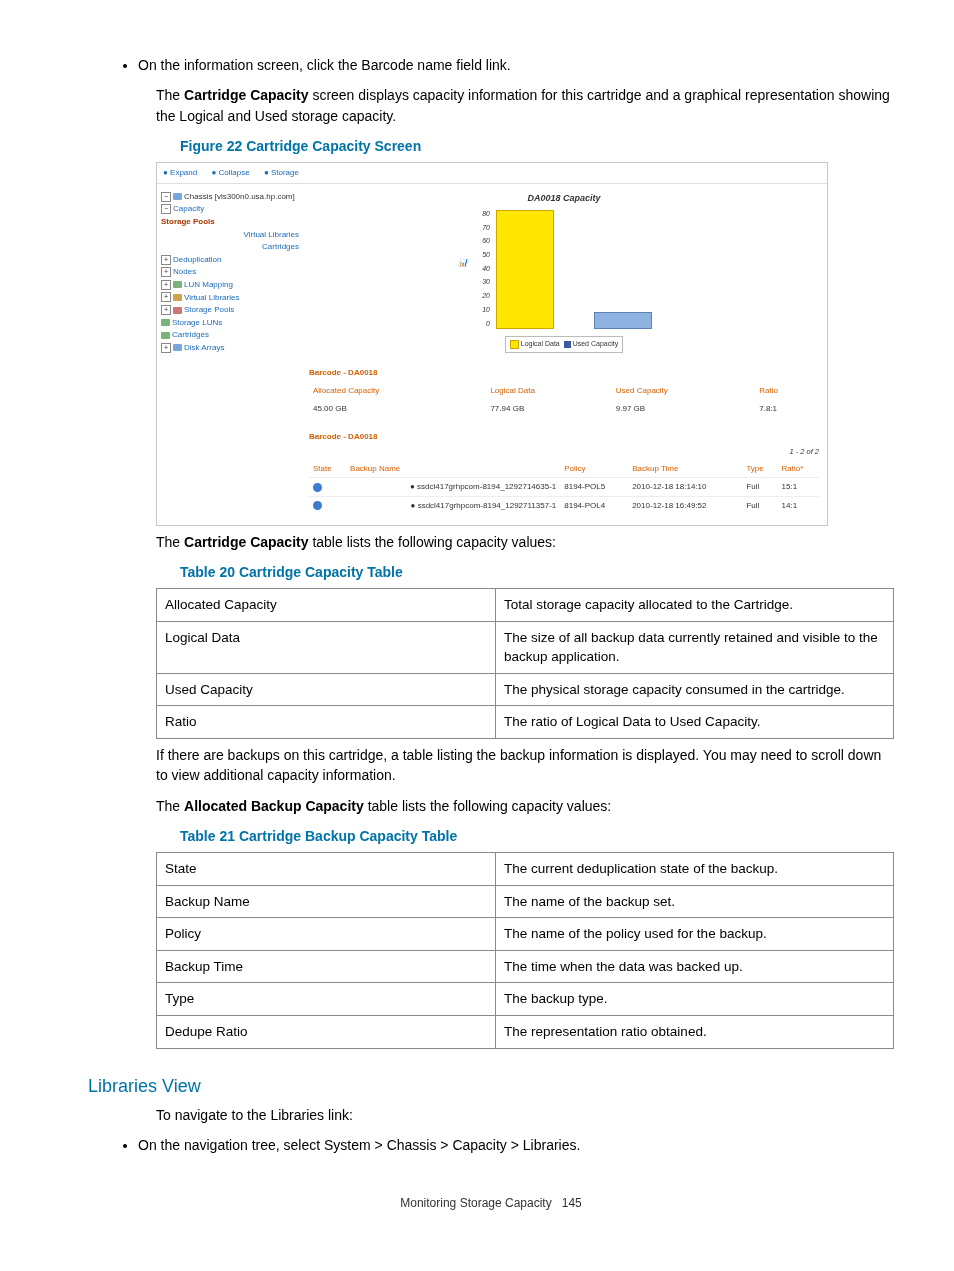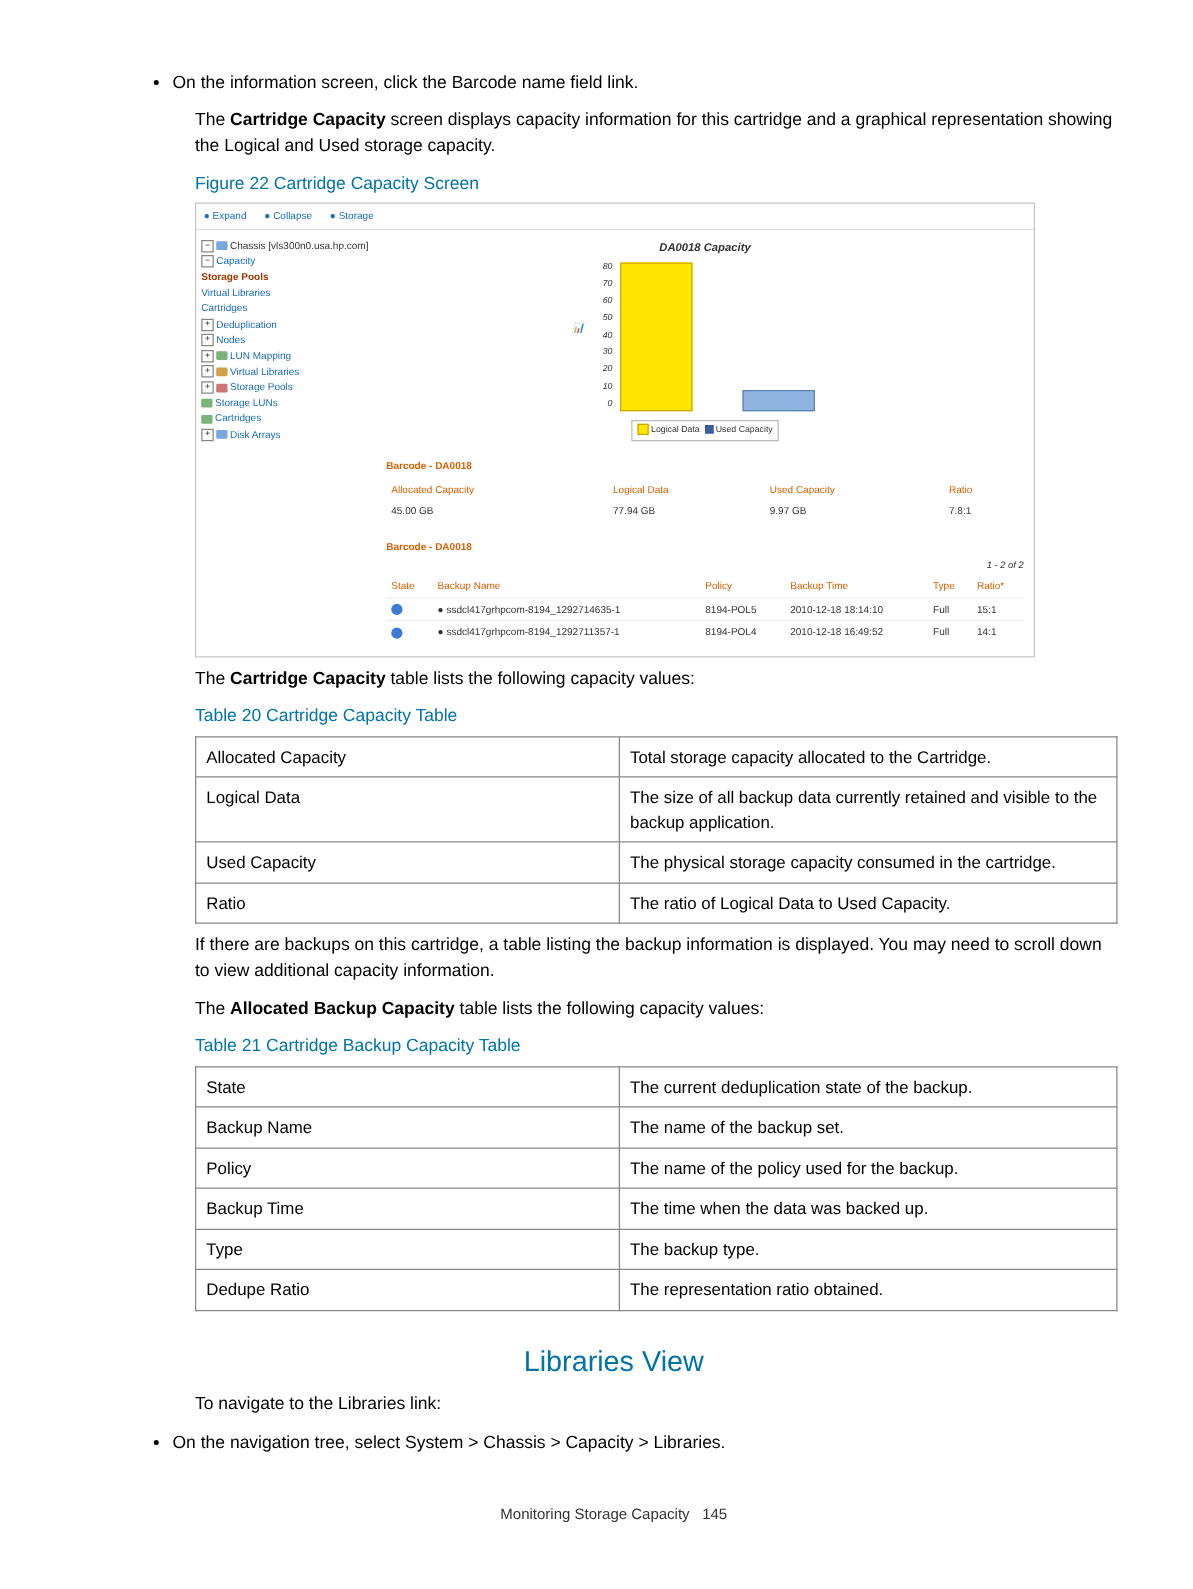--- a/index.html
+++ b/index.html
@@ -11,22 +11,22 @@
     padding: 55px 60px 40px 88px;
     width: 954px;
     box-sizing: border-box;
     background: #fff;
   }
   ul.bullets { margin: 0 0 10px 0; padding-left: 50px; }
   ul.bullets li { margin-bottom: 4px; }
   p { margin: 6px 0 10px 0; }
   .ml { margin-left: 68px; }
   b { font-weight: bold; }
-  .caption { color: #0073a8; font-weight: normal; margin: 10px 0 6px 68px; font-size: 14px; }
-  .h2 { color: #0073a8; font-size: 23px; margin: 24px 0 6px 0; font-weight: normal; text-align: center; }
+  .caption { color: #0073a8; font-weight: bold; margin: 10px 0 6px 92px; font-size: 14px; }
+  .h2 { color: #0073a8; font-size: 18px; margin: 24px 0 6px 0; font-weight: normal; }
   .footer { text-align: center; font-size: 12px; margin-top: 40px; color: #333; }
 
   
   table.def { border-collapse: collapse; width: 100%; margin-left: 0; }
   .tbl-wrap { margin-left: 68px; }
   table.def td { border: 1px solid #888; padding: 6px 8px; vertical-align: top; font-size: 13.5px; }
   table.def td:first-child { width: 46%; }
 
   
   .shot {
@@ -36,21 +36,21 @@
     font-size: 8px;
     color: #333;
     width: 670px;
   }
   .shot-toolbar { padding: 4px 6px; border-bottom: 1px solid #e0e0e0; }
   .shot-toolbar span { color: #1b6bb8; margin-right: 6px; }
   .shot-body { display: flex; }
   .shot-tree { width: 138px; padding: 6px 4px; border-right: 0; }
   .shot-tree .nd { white-space: nowrap; margin: 1px 0; }
   .i0{margin-left:0;} .i1{margin-left:10px;} .i2{margin-left:20px;}
-  .blue { color: #1b6bb8; }
+  .blue { color: #1b6bb8; text-align: right; }
   .sel { color: #a33800; font-weight: bold; }
   .shot-main { flex: 1; padding: 6px 8px 10px 6px; }
 
   
   .chart-area { text-align: center; }
   .chart-title { font-style: italic; font-weight: bold; font-size: 9px; margin: 2px 0 4px 0; }
   .chart { display: inline-block; position: relative; height: 120px; width: 200px; }
   .bars { position: absolute; left: 32px; bottom: 0; height: 120px; width: 160px; display: flex; align-items: flex-end; gap: 40px; }
   .bar { width: 56px; position: relative; }
   .bar.y { background: #ffe600; border: 1px solid #cfa500; }

